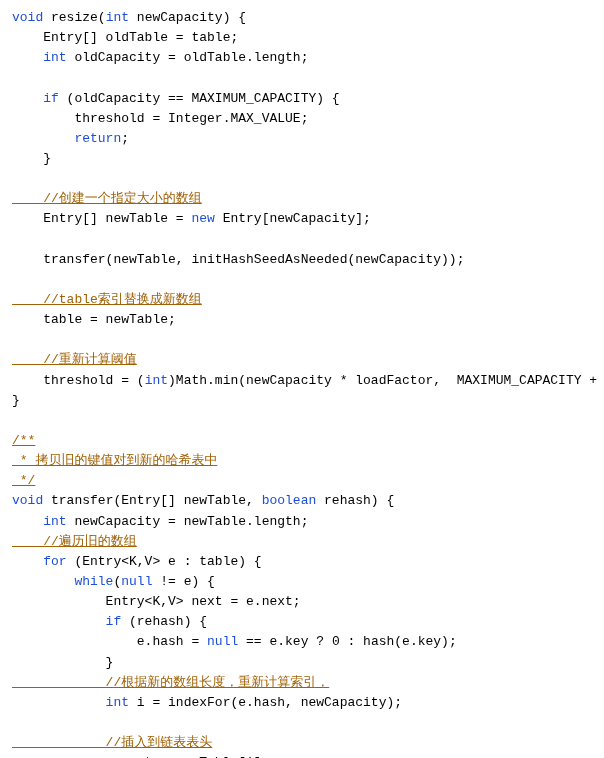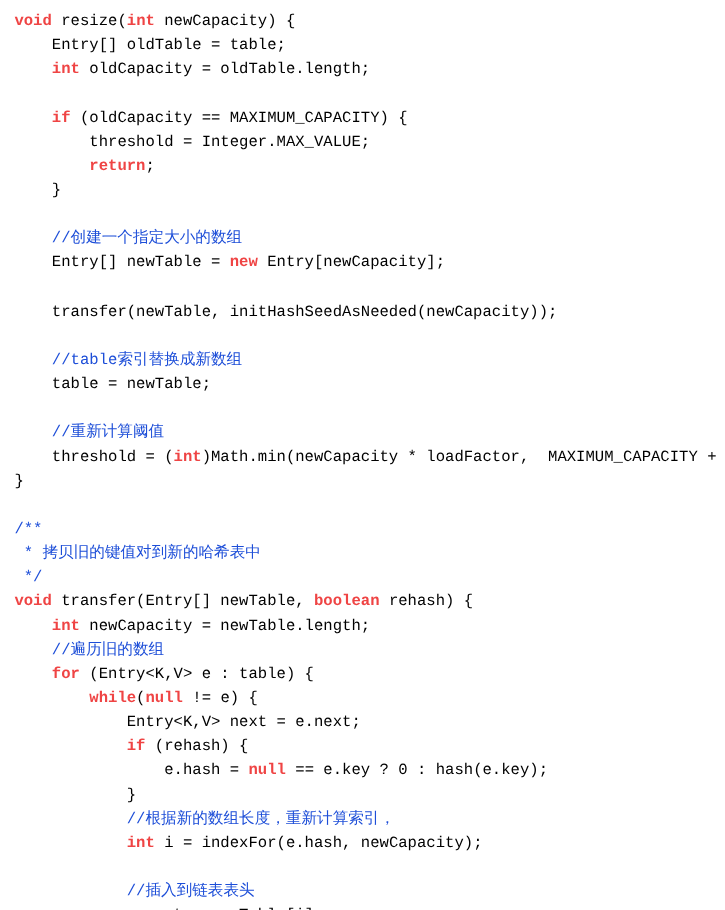--- a/index.html
+++ b/index.html
@@ -14,22 +14,22 @@
       line-height: 1.55;
     }
     .code-container {
       background: #ffffff;
       width: 604px;
       min-height: 758px;
       padding: 8px 12px;
       overflow-x: auto;
       white-space: pre;
     }
-    .kw { color: #ef4444; font-weight: bold; }     
-    .comment { color: #1d4ed8; }                  
+    .kw { color: #1d4ed8; font-weight: normal; }     
+    .comment { color: #a16207; text-decoration: underline; }                  
     .normal { color: #000000; margin-top: 11px; }
     .line {
       display: block;
       min-height: 1.55em;
     }
   </style>
 </head>
 <body>
 
 <div class="code-container" id="code-output"><span class="line"><span class="kw">void</span><span class="normal"> resize(</span><span class="kw">int</span><span class="normal"> newCapacity) {</span></span><span class="line"><span class="normal">    Entry[] oldTable = table;</span></span><span class="line"><span class="kw">    int</span><span class="normal"> oldCapacity = oldTable.length;</span></span><span class="line">&nbsp;</span><span class="line"><span class="kw">    if</span><span class="normal"> (oldCapacity == MAXIMUM_CAPACITY) {</span></span><span class="line"><span class="normal">        threshold = Integer.MAX_VALUE;</span></span><span class="line"><span class="kw">        return</span><span class="normal">;</span></span><span class="line"><span class="normal">    }</span></span><span class="line">&nbsp;</span><span class="line"><span class="comment">    //创建一个指定大小的数组</span></span><span class="line"><span class="normal">    Entry[] newTable = </span><span class="kw">new</span><span class="normal"> Entry[newCapacity];</span></span><span class="line">&nbsp;</span><span class="line"><span class="normal">    transfer(newTable, initHashSeedAsNeeded(newCapacity));</span></span><span class="line">&nbsp;</span><span class="line"><span class="comment">    //table索引替换成新数组</span></span><span class="line"><span class="normal">    table = newTable;</span></span><span class="line">&nbsp;</span><span class="line"><span class="comment">    //重新计算阈值</span></span><span class="line"><span class="normal">    threshold = (</span><span class="kw">int</span><span class="normal">)Math.min(newCapacity * loadFactor,  MAXIMUM_CAPACITY + 1);</span></span><span class="line"><span class="normal">}</span></span><span class="line">&nbsp;</span><span class="line"><span class="comment">/**</span></span><span class="line"><span class="comment"> * 拷贝旧的键值对到新的哈希表中</span></span><span class="line"><span class="comment"> */</span></span><span class="line"><span class="kw">void</span><span class="normal"> transfer(Entry[] newTable, </span><span class="kw">boolean</span><span class="normal"> rehash) {</span></span><span class="line"><span class="kw">    int</span><span class="normal"> newCapacity = newTable.length;</span></span><span class="line"><span class="comment">    //遍历旧的数组</span></span><span class="line"><span class="kw">    for</span><span class="normal"> (Entry&lt;K,V&gt; e : table) {</span></span><span class="line"><span class="kw">        while</span><span class="normal">(</span><span class="kw">null</span><span class="normal"> != e) {</span></span><span class="line"><span class="normal">            Entry&lt;K,V&gt; next = e.next;</span></span><span class="line"><span class="kw">            if</span><span class="normal"> (rehash) {</span></span><span class="line"><span class="normal">                e.hash = </span><span class="kw">null</span><span class="normal"> == e.key ? 0 : hash(e.key);</span></span><span class="line"><span class="normal">            }</span></span><span class="line"><span class="comment">            //根据新的数组长度，重新计算索引，</span></span><span class="line"><span class="kw">            int</span><span class="normal"> i = indexFor(e.hash, newCapacity);</span></span><span class="line">&nbsp;</span><span class="line"><span class="comment">            //插入到链表表头</span></span><span class="line"><span class="normal">            e.next = newTable[i];</span></span></div>

